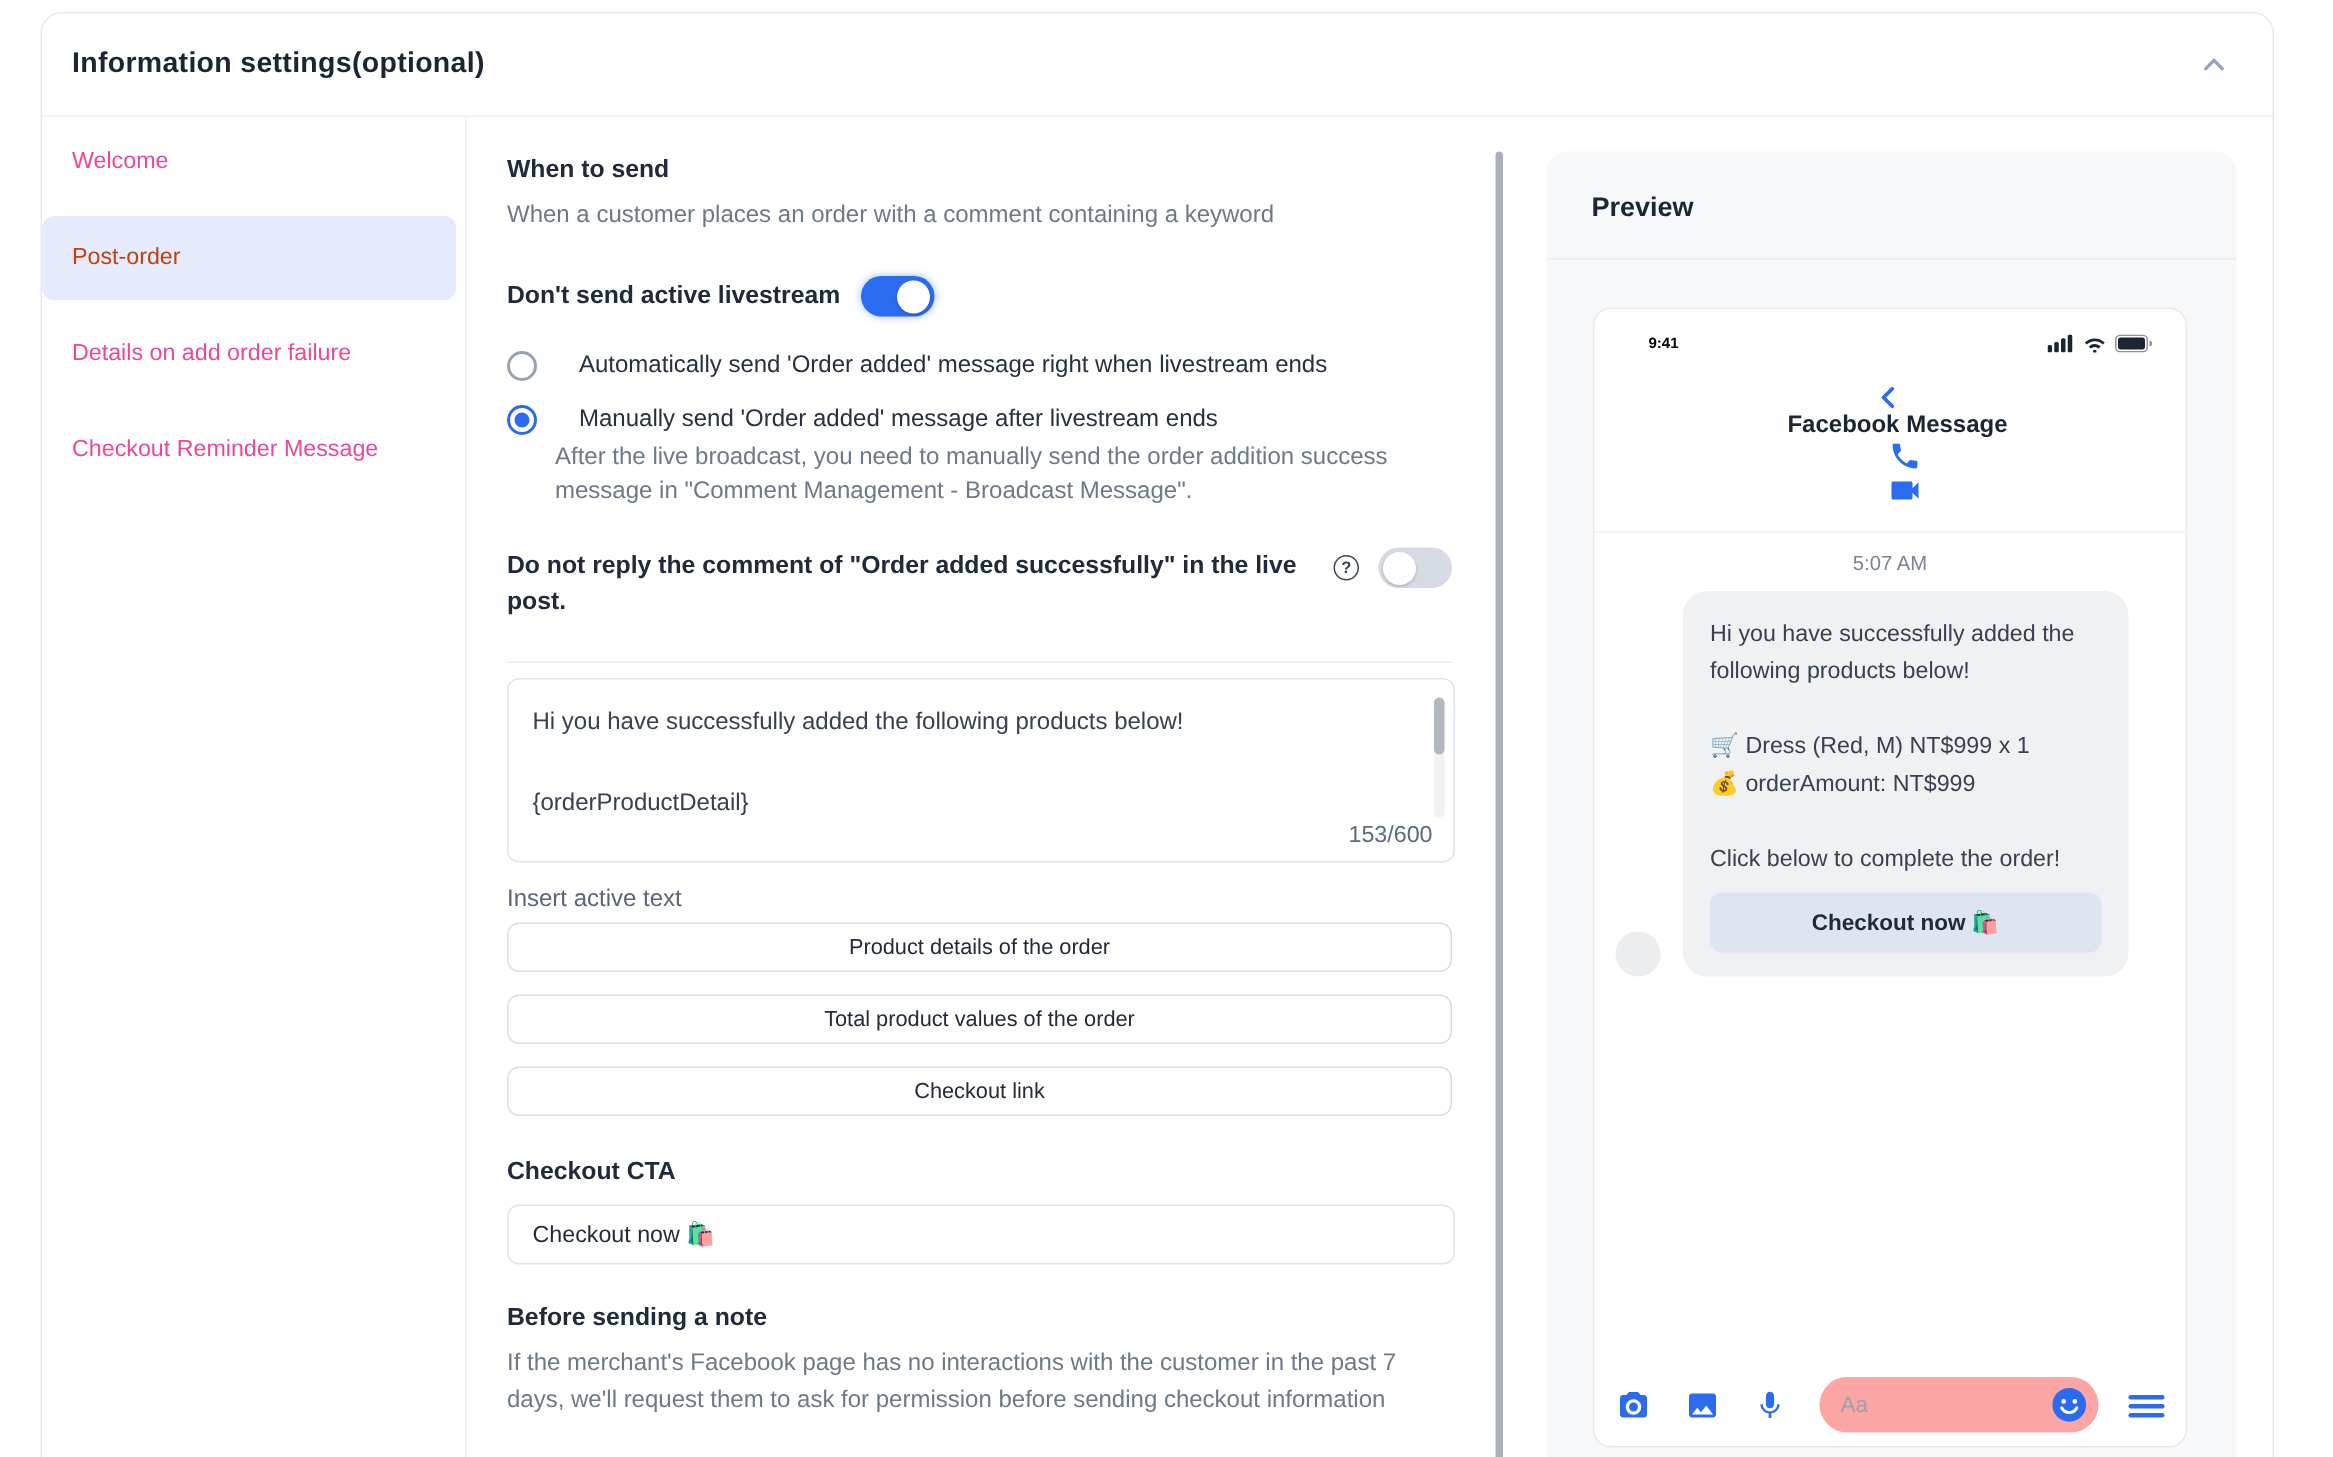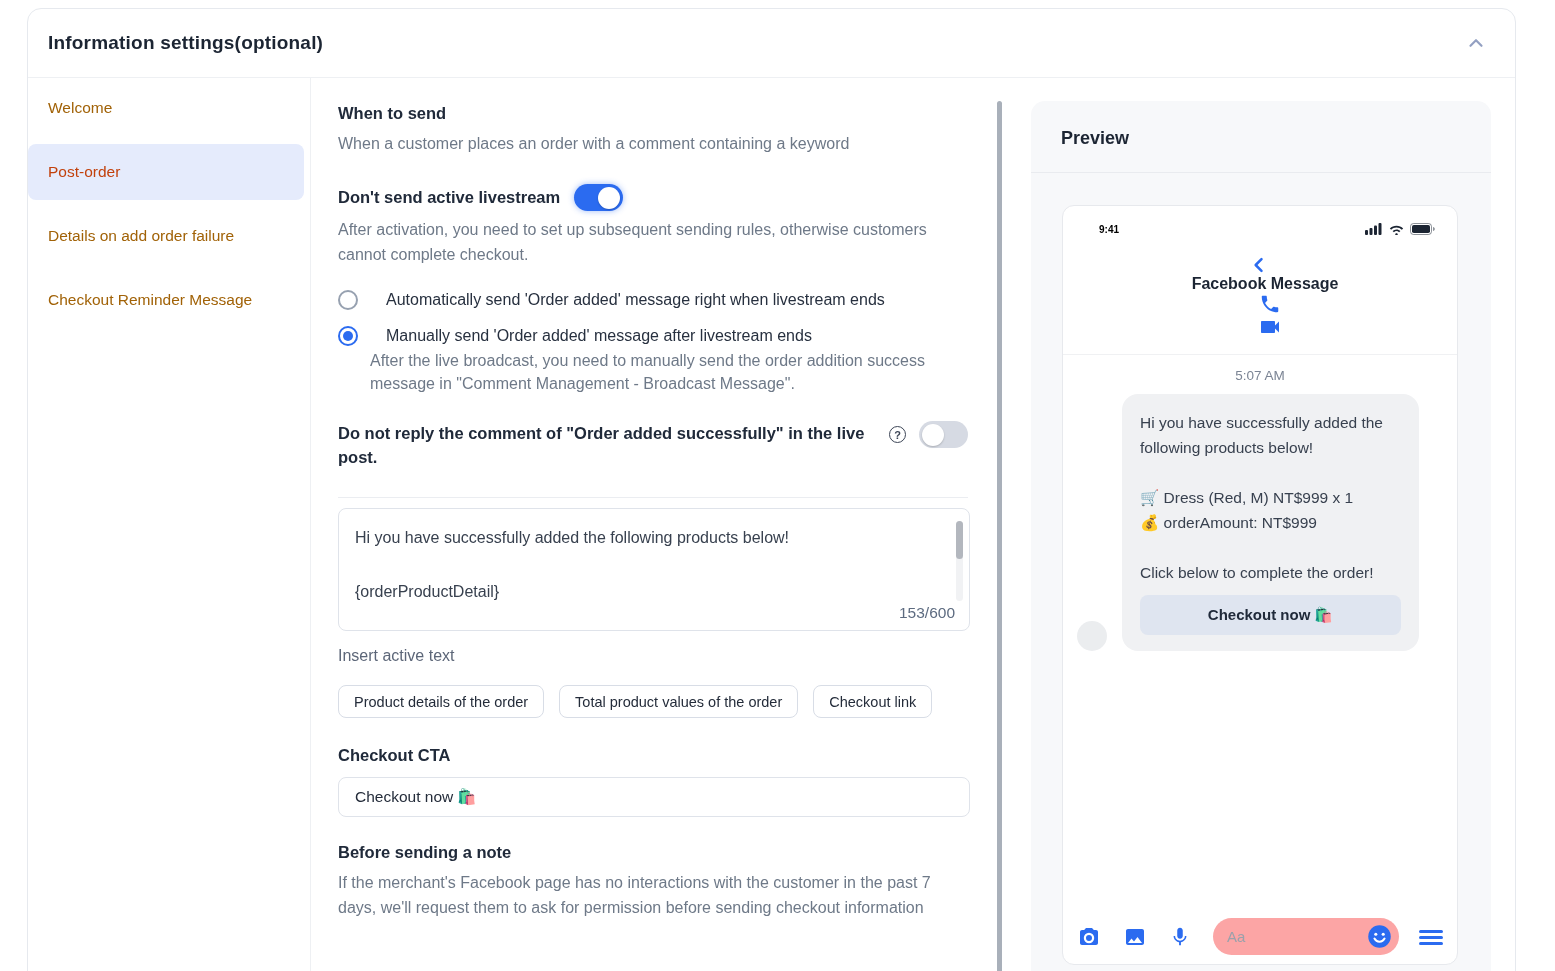--- a/index.html
+++ b/index.html
@@ -12,21 +12,21 @@
   .card-header { height:69px; display:flex; align-items:center; justify-content:space-between;
     padding:0 28px 0 20px; border-bottom:1px solid #eef0f3; }
   .card-title { font-size:19px; font-weight:700; color:#1c2533; letter-spacing:.2px; }
   .collapse-btn { background:none; border:none; cursor:pointer; display:flex; align-items:center; }
 
   .card-body { position:relative; display:flex; height:910px; }
 
   
   .sidebar { width:283px; border-right:1px solid #eef0f3; padding:2px 0 0 0; flex:none; }
   .nav-item { height:56px; margin:0 6px 8px 0; display:flex; align-items:center;
-    padding:0 20px; font-size:15.5px; color:#a16207; border-radius:8px; cursor:pointer; }
+    padding:0 20px; font-size:15.5px; color:#ec4899; border-radius:8px; cursor:pointer; }
   .nav-item.active { background:#e5ebfc; color:#c2410c; }
 
   
   .main { flex:1; padding:26px 31px 0 27px; min-width:0; }
   .h2 { font-size:16.5px; font-weight:700; color:#202a3a; }
   .desc { font-size:16px; line-height:25px; color:#6e7988; margin-top:8px; max-width:620px; }
 
   .toggle-row { display:flex; align-items:center; gap:14px; margin-top:28px; }
   .toggle { width:49px; height:27px; border-radius:14px; position:relative; flex:none; cursor:pointer; }
   .toggle.on  { background:#2b6bf0; box-shadow:0 0 6px rgba(43,107,240,.45); }
@@ -57,21 +57,21 @@
   .section-label { margin-top:28px; }
   .textarea { position:relative; margin-top:10px; width:632px; height:123px;
     border:1px solid #dfe3ea; border-radius:8px; background:#fff; padding:15px 30px 15px 16px; }
   .textarea-text { font-size:16px; line-height:27px; color:#38414f; white-space:pre-wrap; }
   .ta-scroll { position:absolute; right:6px; top:12px; width:7px; height:80px;
     background:#f1f2f4; border-radius:4px; }
   .ta-thumb { width:7px; height:38px; background:#b3b7be; border-radius:4px; }
   .char-count { position:absolute; right:14px; bottom:8px; font-size:15.5px; color:#5d6b80; }
 
   .insert-label { font-size:16px; color:#5c6678; margin-top:16px; }
-  .chip-row { display:flex; gap:15px; margin-top:20px; }
+  .chip-row { display:flex; gap:15px; margin-top:6px;flex-direction:column; }
   .chip { background:#fff; border:1px solid #d8dde6; border-radius:8px; height:33px;
     padding:0 15px; font-size:14.5px; color:#242c3a; font-family:inherit; cursor:pointer; white-space:nowrap; }
 
   .cta-input { display:block; margin-top:12px; width:632px; height:40px; border:1px solid #dfe3ea;
     border-radius:8px; padding:0 16px; font-size:15.5px; color:#242c3a; font-family:inherit; outline:none; }
 
   .note-title { margin-top:26px; }
   .note-desc { max-width:615px; }
 
   
@@ -144,21 +144,20 @@
 
       <div class="h2">When to send</div>
       <div class="desc">When a customer places an order with a comment containing a keyword</div>
 
       <div class="toggle-row">
         <div class="h2">Don't send active livestream</div>
         <div class="toggle on">
             <div class="knob"></div>
           </div>
       </div>
-      <div class="desc" style="margin-top:6px;">After activation, you need to set up subsequent sending rules, otherwise customers cannot complete checkout.</div>
 
       <label class="radio-row">
         <span class="radio"></span>
         <span class="radio-label">Automatically send 'Order added' message right when livestream ends</span>
       </label>
 
       <label class="radio-row" style="margin-top:14px;">
         <span class="radio checked"></span>
         <span class="radio-label">Manually send 'Order added' message after livestream ends</span>
       </label>

